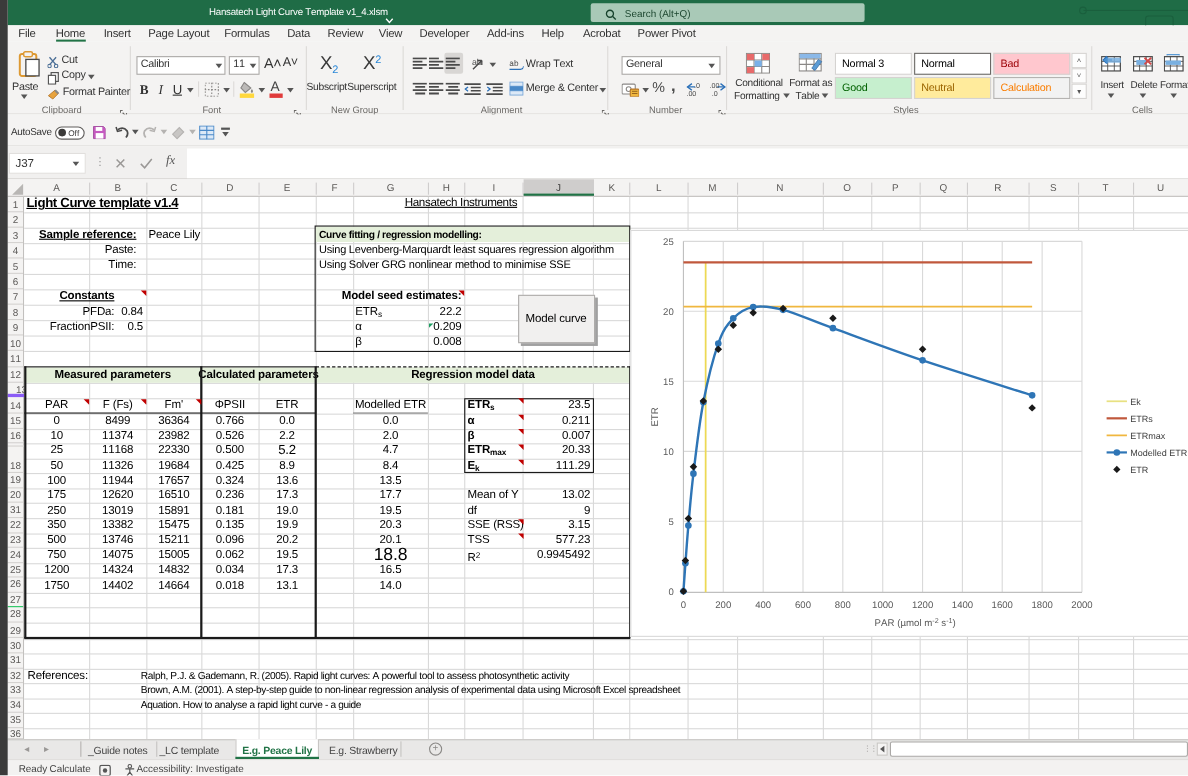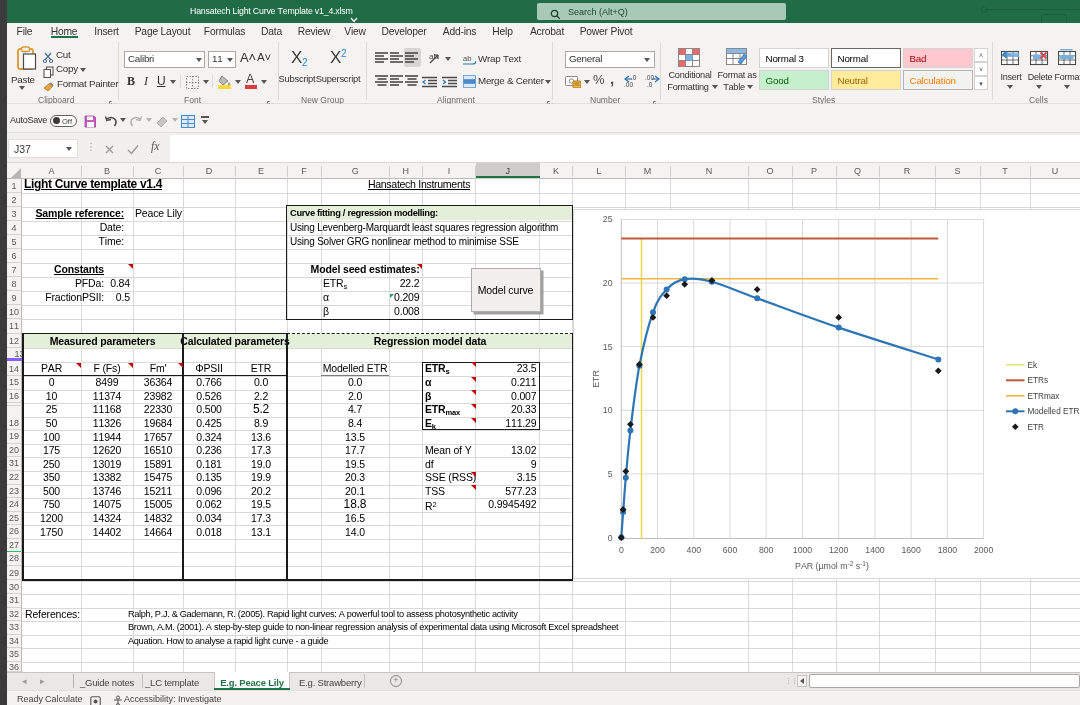--- a/index.html
+++ b/index.html
@@ -487,21 +487,21 @@
 <div class="gh" style="left:22px;top:607.5px;width:1058px"></div>
 <div class="gh" style="left:22px;top:621.0px;width:1058px"></div>
 <div class="gh" style="left:22px;top:634.5px;width:1058px"></div>
 <div class="gh" style="left:22px;top:648.0px;width:1058px"></div>
 <div class="gh" style="left:22px;top:661.5px;width:1058px"></div>
 <div class="gh" style="left:22px;top:671.7px;width:1058px"></div>
 <div class="cell" style="font-size:12px;color:#000;letter-spacing:-0.32px;font-weight:bold;text-decoration:underline;left:24px;top:178.025px;">Light Curve template v1.4</div>
 <div class="cell" style="font-size:10.6px;color:#000;letter-spacing:-0.32px;font-weight:normal;text-decoration:underline;left:419px;transform:translateX(-50%);top:178.025px;">Hansatech Instruments</div>
 <div class="cell" style="font-size:10.5px;color:#000;font-weight:bold;text-decoration:underline;right:956px;top:207.125px;">Sample reference:</div>
 <div class="cell" style="font-size:10.5px;color:#000;left:135px;top:207.125px;">Peace Lily</div>
-<div class="cell" style="font-size:10.5px;color:#000;right:956px;top:221.175px;">Date:</div>
+<div class="cell" style="font-size:10.5px;color:#000;right:956px;top:221.175px;">Paste:</div>
 <div class="cell" style="font-size:10.5px;color:#000;right:956px;top:235.225px;">Time:</div>
 <div class="cell" style="font-size:10.5px;color:#000;font-weight:bold;text-decoration:underline;left:79px;transform:translateX(-50%);top:263.32500000000005px;">Constants</div>
 <div class="redtri" style="left:128px;top:263.5px"></div>
 <div class="cell" style="font-size:10.5px;color:#000;right:976px;top:277.375px;">PFDa:</div>
 <div class="cell" style="font-size:10.5px;color:#000;right:950px;top:277.375px;">0.84</div>
 <div class="cell" style="font-size:10.5px;color:#000;right:976px;top:291.42499999999995px;">FractionPSII:</div>
 <div class="cell" style="font-size:10.5px;color:#000;right:950px;top:291.42499999999995px;">0.5</div>
 <div class="abs" style="left:287px;top:206.2px;width:285.6px;height:14.2px;background:#e4efda"></div>
 <div class="abs" style="left:286.2px;top:205.4px;width:287.2px;height:114.9px;border:1.7px solid #1a1a1a"></div>
 <div class="cell" style="font-size:9.3px;color:#000;letter-spacing:-0.32px;font-weight:bold;left:290px;top:207.125px;">Curve fitting / regression modelling:</div>
@@ -594,21 +594,21 @@
 <div class="cell" style="font-size:10.5px;color:#000;left:107px;transform:translateX(-50%);top:484.845px;">13746</div>
 <div class="cell" style="font-size:10.5px;color:#000;left:158px;transform:translateX(-50%);top:484.845px;">15211</div>
 <div class="cell" style="font-size:10.5px;color:#000;left:209px;transform:translateX(-50%);top:484.845px;">0.096</div>
 <div class="cell" style="font-size:10.5px;color:#000;left:261px;transform:translateX(-50%);top:484.845px;">20.2</div>
 <div class="cell" style="font-size:10.5px;color:#000;left:355px;transform:translateX(-50%);top:484.845px;">20.1</div>
 <div class="cell" style="font-size:10.5px;color:#000;left:51.5px;transform:translateX(-50%);top:498.41499999999996px;">750</div>
 <div class="cell" style="font-size:10.5px;color:#000;left:107px;transform:translateX(-50%);top:498.41499999999996px;">14075</div>
 <div class="cell" style="font-size:10.5px;color:#000;left:158px;transform:translateX(-50%);top:498.41499999999996px;">15005</div>
 <div class="cell" style="font-size:10.5px;color:#000;left:209px;transform:translateX(-50%);top:498.41499999999996px;">0.062</div>
 <div class="cell" style="font-size:10.5px;color:#000;left:261px;transform:translateX(-50%);top:498.41499999999996px;">19.5</div>
-<div class="cell" style="font-size:12px;color:#000;left:355px;transform:translateX(-50%);top:498.41499999999996px;">18.8</div>
+<div class="cell" style="font-size:16px;color:#000;left:355px;transform:translateX(-50%);top:498.41499999999996px;">18.8</div>
 <div class="cell" style="font-size:10.5px;color:#000;left:51.5px;transform:translateX(-50%);top:511.985px;">1200</div>
 <div class="cell" style="font-size:10.5px;color:#000;left:107px;transform:translateX(-50%);top:511.985px;">14324</div>
 <div class="cell" style="font-size:10.5px;color:#000;left:158px;transform:translateX(-50%);top:511.985px;">14832</div>
 <div class="cell" style="font-size:10.5px;color:#000;left:209px;transform:translateX(-50%);top:511.985px;">0.034</div>
 <div class="cell" style="font-size:10.5px;color:#000;left:261px;transform:translateX(-50%);top:511.985px;">17.3</div>
 <div class="cell" style="font-size:10.5px;color:#000;left:355px;transform:translateX(-50%);top:511.985px;">16.5</div>
 <div class="cell" style="font-size:10.5px;color:#000;left:51.5px;transform:translateX(-50%);top:525.5550000000001px;">1750</div>
 <div class="cell" style="font-size:10.5px;color:#000;left:107px;transform:translateX(-50%);top:525.5550000000001px;">14402</div>
 <div class="cell" style="font-size:10.5px;color:#000;left:158px;transform:translateX(-50%);top:525.5550000000001px;">14664</div>
 <div class="cell" style="font-size:10.5px;color:#000;left:209px;transform:translateX(-50%);top:525.5550000000001px;">0.018</div>

